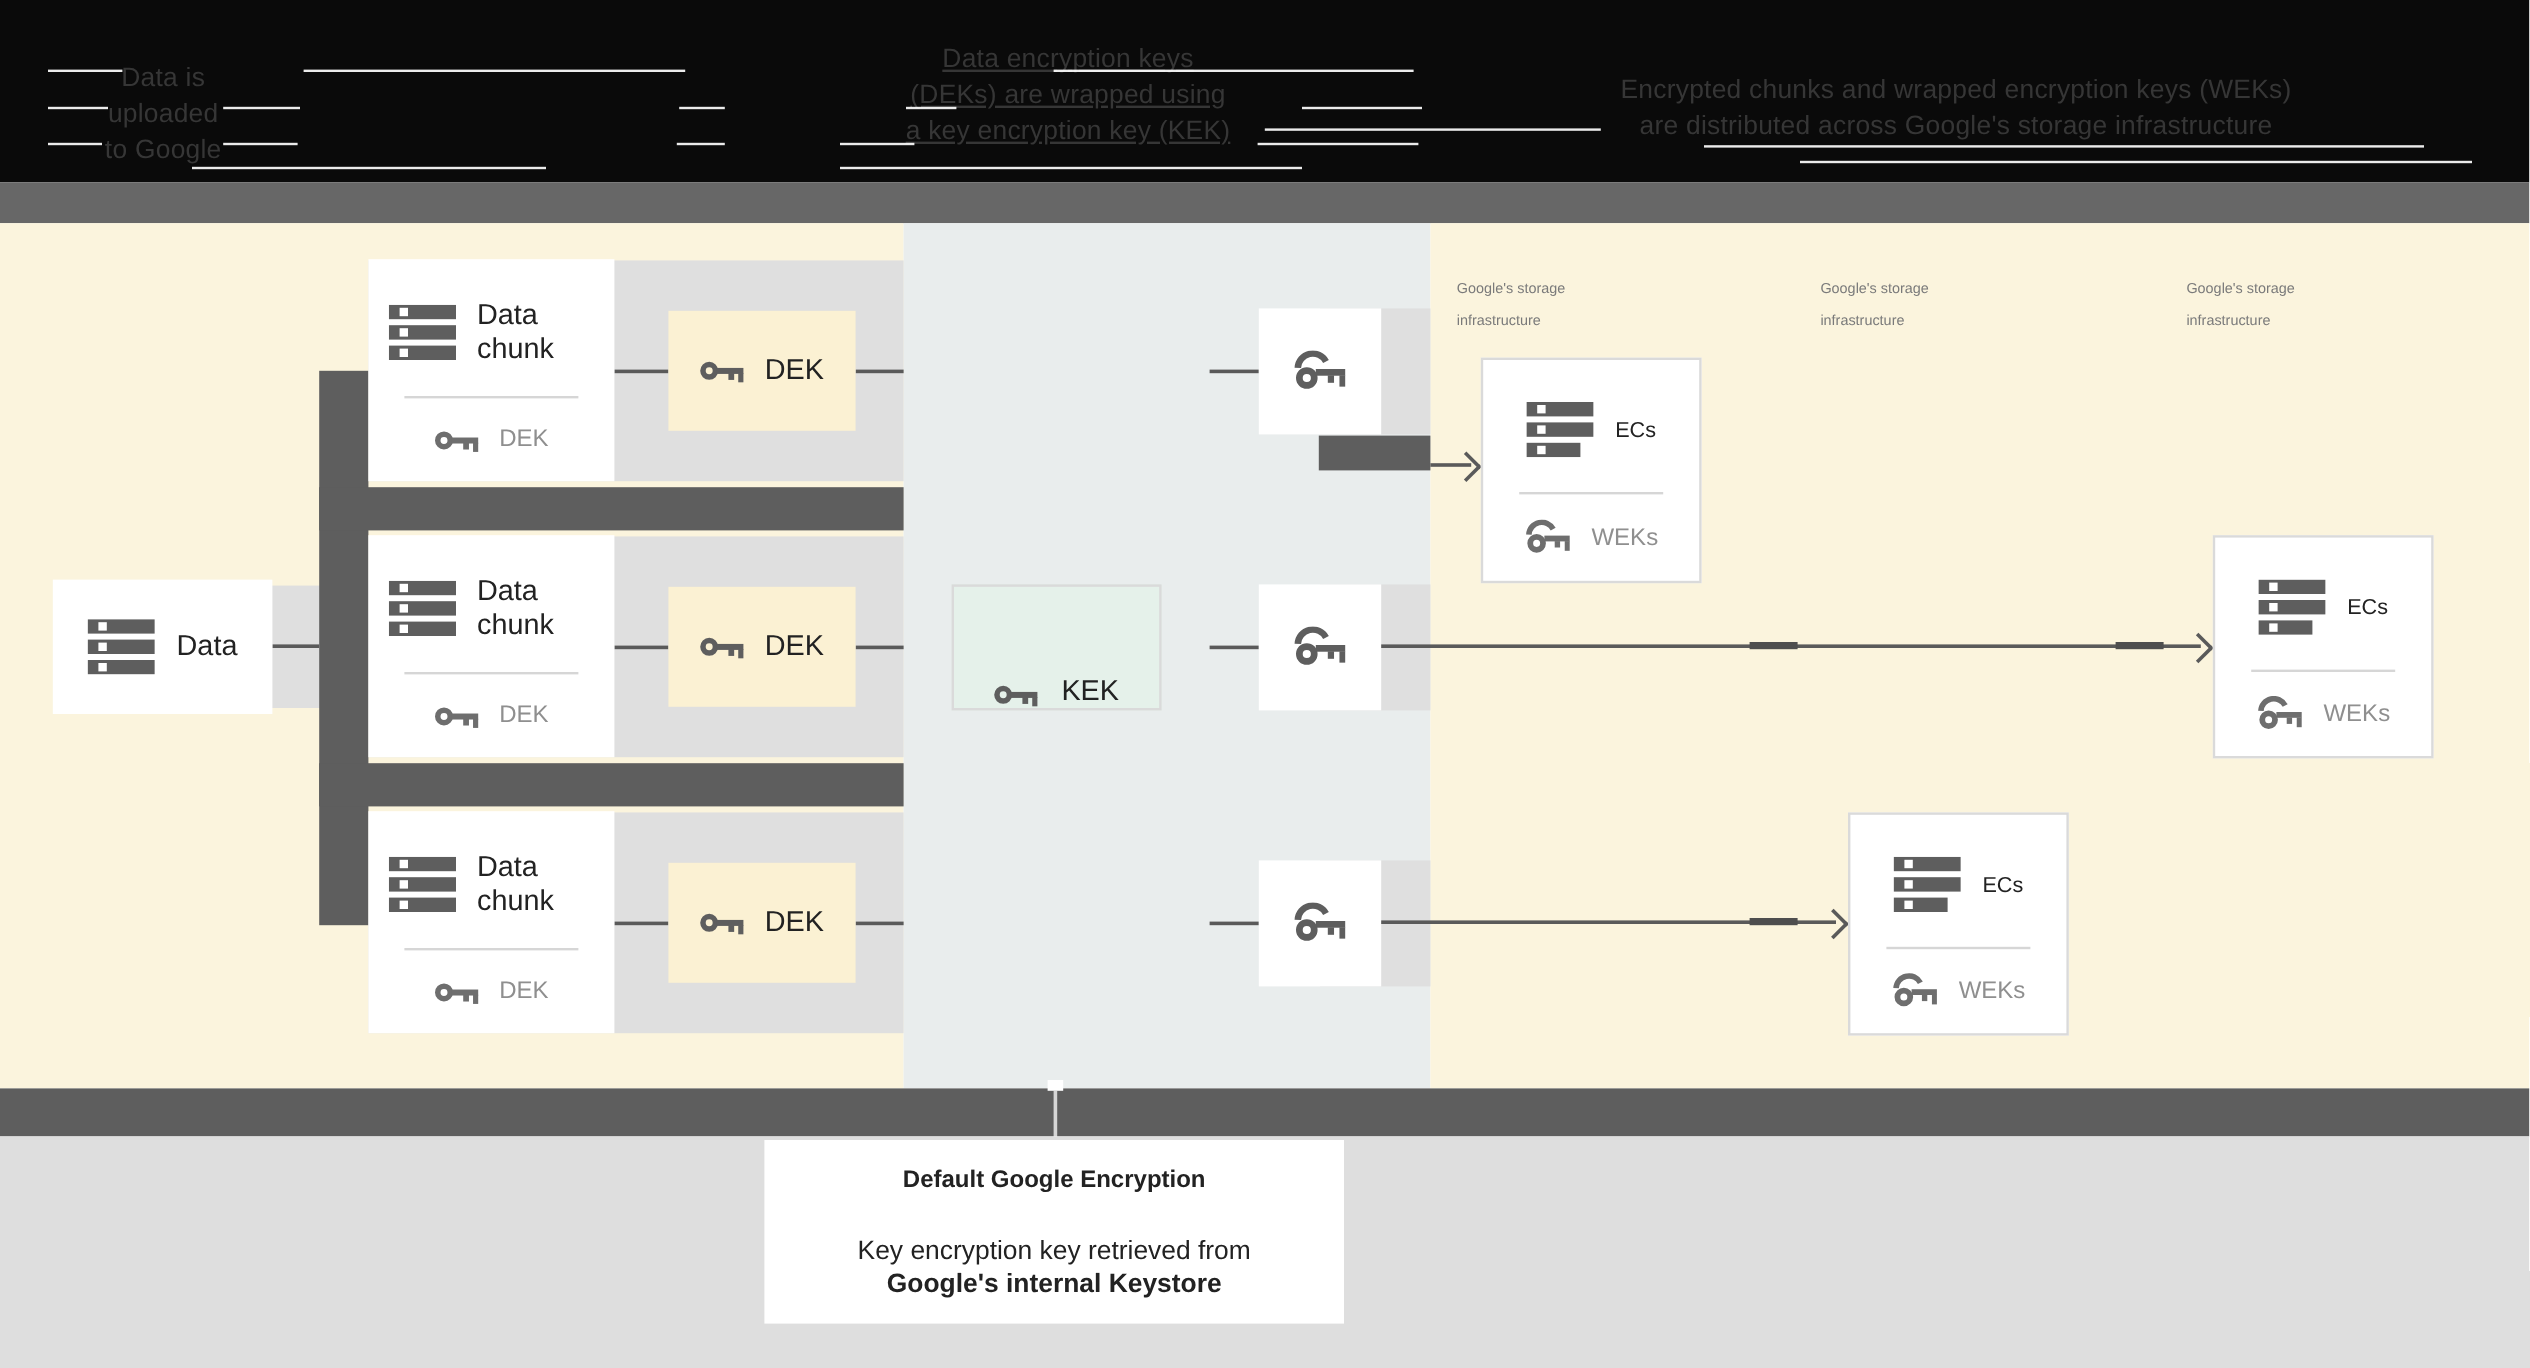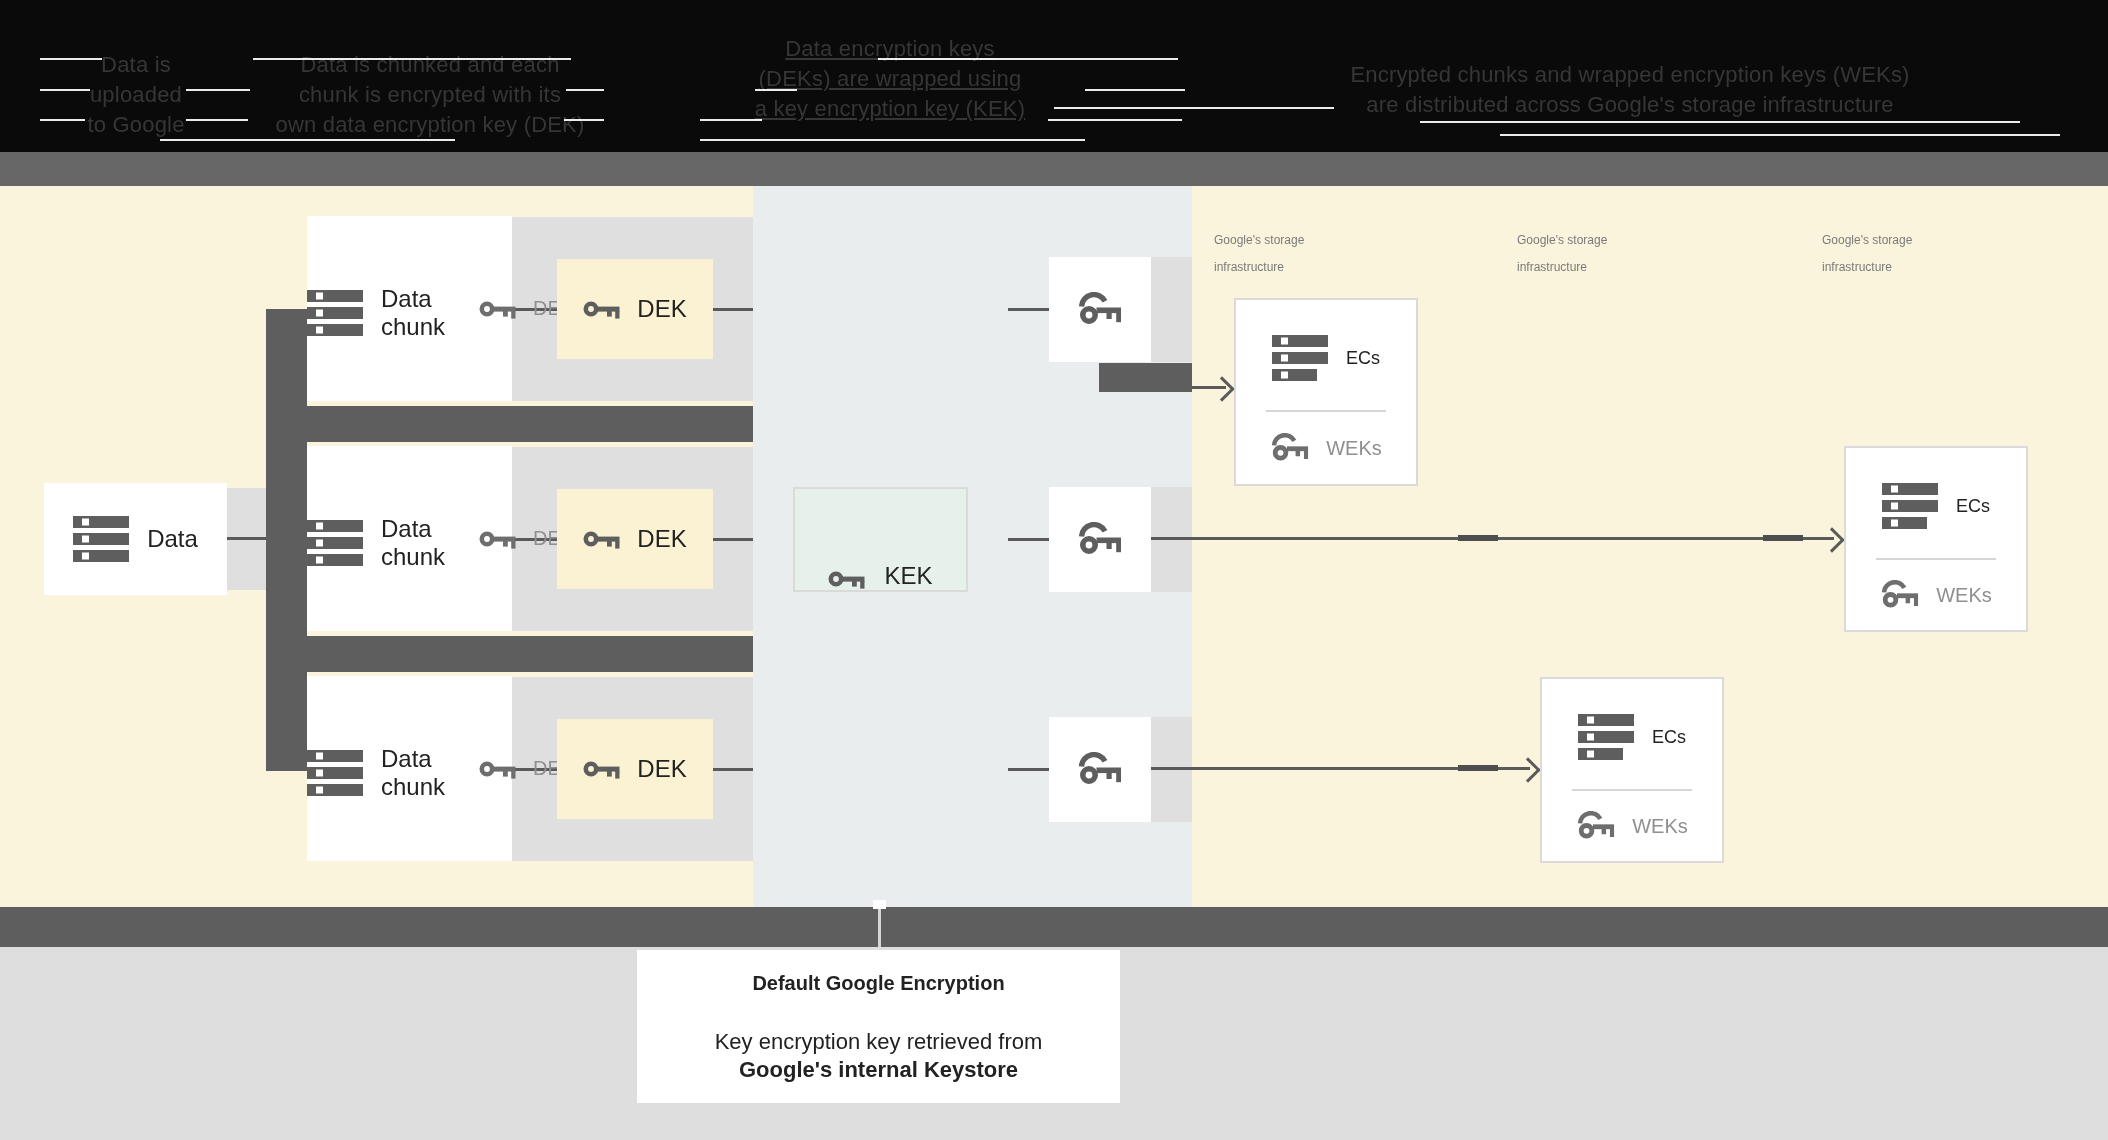--- a/index.html
+++ b/index.html
@@ -26,21 +26,21 @@
   
   .whitebox{background:#fff;}
   .bordered{border:2px solid var(--box-border);box-sizing:border-box;}
   .creambox{background:var(--cream-box);}
   .mintbox{background:var(--mint-box);border:2px solid var(--box-border);box-sizing:border-box;}
 
   .rowcenter{display:flex;align-items:center;justify-content:center;}
   .big-label{font-size:24px;color:var(--text-dark);}
   .small-gray{font-size:20px;color:var(--text-gray);}
 
-  .chunkbox{display:flex;flex-direction:row;align-items:center;}
+  .chunkbox{display:flex;flex-direction:column;align-items:center;}
   .chunk-top{display:flex;align-items:center;gap:18px;height:106px;margin-top:8px;}
   .chunk-title{font-size:24px;line-height:28px;color:var(--text-dark);width:98px;}
   .divider{height:2px;background:#d6d6d6;width:145px;}
   .chunk-bottom{display:flex;align-items:center;gap:16px;flex:1;}
 
   .ecsbox{display:flex;flex-direction:column;align-items:center;}
   .ecs-top{display:flex;align-items:center;gap:18px;height:104px;margin-top:6px;}
   .ecs-title{font-size:18px;color:var(--text-dark);}
   .ecs-divider{height:2px;background:#d6d6d6;width:120px;}
   .ecs-bottom{display:flex;align-items:center;gap:16px;flex:1;}
@@ -105,25 +105,20 @@
 </svg>
 
 <div id="stage">
 
   <div id="hdr-black" class="abs">
     <div class="abs hdr-caption" style="left:36px;top:50px;width:200px;">
       <div>Data is</div>
       <div>uploaded</div>
       <div>to Google</div>
     </div>
-    <div class="abs hdr-caption" style="left:245px;top:50px;width:370px;">
-      <div>Data is chunked and each</div>
-      <div>chunk is encrypted with its</div>
-      <div>own data encryption key (DEK)</div>
-    </div>
     <div class="abs hdr-caption" style="left:725px;top:34px;width:330px;text-decoration:underline;">
       <div>Data encryption keys</div>
       <div>(DEKs) are wrapped using</div>
       <div>a key encryption key (KEK)</div>
     </div>
     <div class="abs hdr-caption" style="left:1300px;top:60px;width:660px;">
       <div>Encrypted chunks and wrapped encryption keys (WEKs)</div>
       <div>are distributed across Google's storage infrastructure</div>
     </div>
     <div id="streak-layer">

